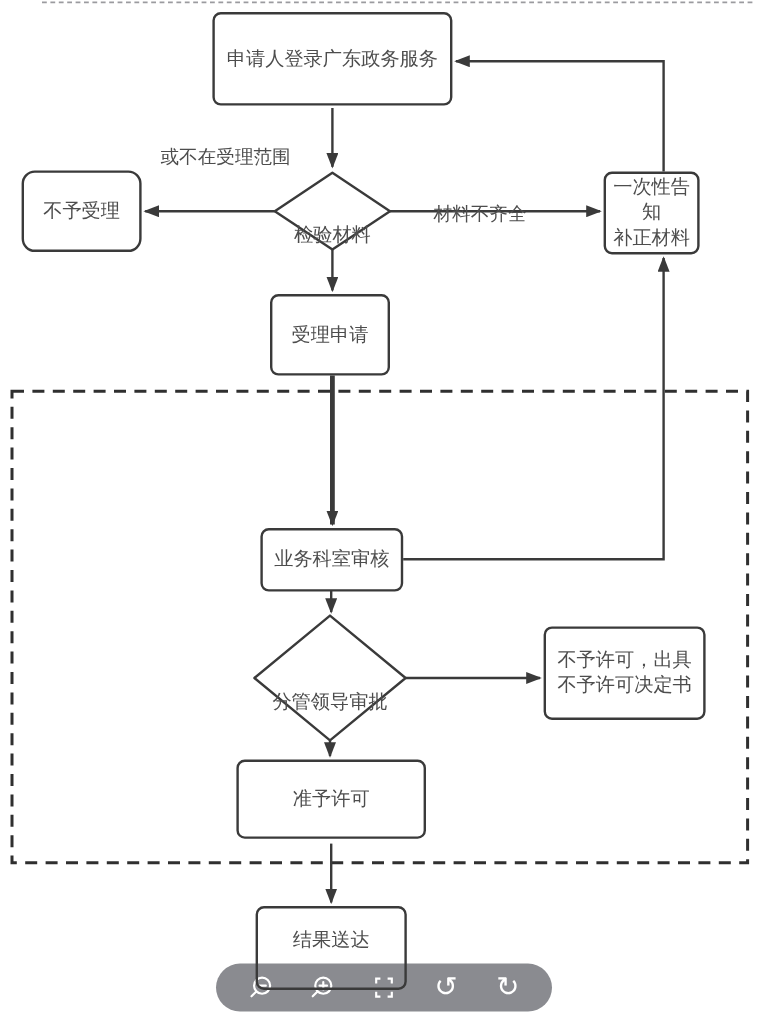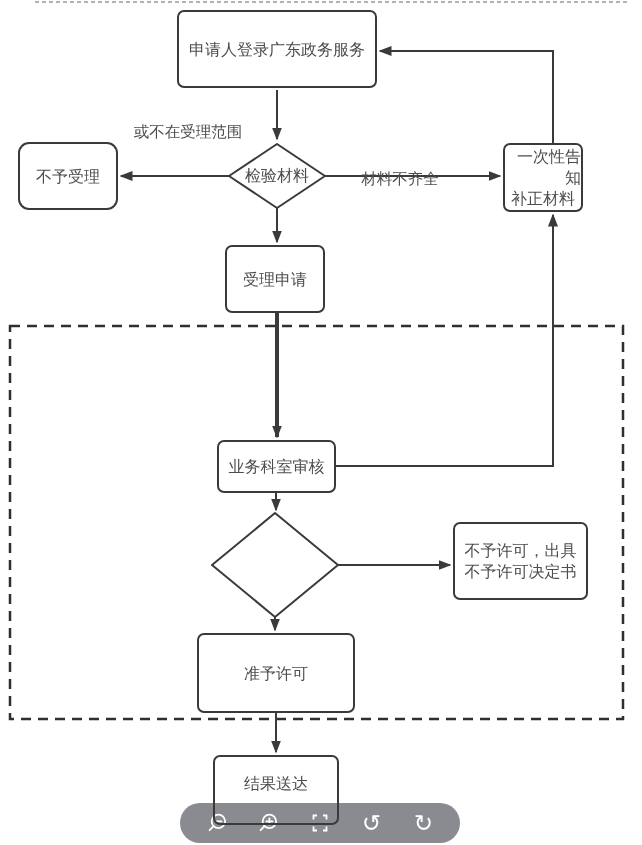--- a/index.html
+++ b/index.html
@@ -5,34 +5,34 @@
   html,body{margin:0;padding:0;background:#ffffff;}
   .canvas{
     position:relative;width:642px;height:845px;background:#ffffff;overflow:hidden;
     font-family:"Liberation Sans","DejaVu Sans",sans-serif;color:#4d4d4d;
   }
   .canvas svg.wiring{position:absolute;left:0;top:0;z-index:1;}
   .node{
     position:absolute;box-sizing:border-box;background:#ffffff;
     border:2px solid #3a3a3a;border-radius:7px;
     display:flex;flex-direction:column;align-items:center;justify-content:center;
-    font-size:16px;line-height:21px;color:#4d4d4d;text-align:right;z-index:3;
+    font-size:16px;line-height:21px;color:#4d4d4d;text-align:center;z-index:3;
   }
   .node-apply   {left:177px;top:10px;width:200px;height:78px;}
   .node-reject  {left:18px;top:142px;width:100px;height:68px;border-radius:11px;}
   .node-notify  {left:503px;top:143px;width:80px;height:69px;}
   .node-accept  {left:225px;top:245px;width:100px;height:68px;}
   .node-review  {left:217px;top:440px;width:119px;height:53px;}
   .node-deny    {left:453px;top:522px;width:135px;height:78px;}
-  .node-grant   {left:197px;top:633px;width:158px;height:80px;}
+  .node-grant   {left:197px;top:633px;width:158px;height:66px;}
   .node-deliver {left:213px;top:755px;width:126px;height:70px;background:transparent;z-index:6;}
   .node-deliver .txt{margin-top:-14px;}
   .diamond-label{
     position:absolute;display:flex;align-items:center;justify-content:center;
-    font-size:16px;color:#4d4d4d;z-index:3;text-align:center;
+    font-size:16px;color:#4d4d4d;z-index:3;text-align:center;margin-top:20px;
   }
   .dl-check  {left:227px;top:160px;width:100px;height:32px;}
   .dl-approve{left:210px;top:549px;width:130px;height:32px;}
   .edge-label{
     position:absolute;font-size:15.5px;line-height:20px;color:#4d4d4d;
     text-align:center;z-index:2;white-space:nowrap;
   }
   .el-invalid {left:126px;top:122px;width:124px;}
   .el-incomplete{left:350px;top:151px;width:100px;margin-top:18px;}
   .el-nonconform{left:436px;top:406px;width:126px;}
@@ -104,20 +104,21 @@
   <div class="node node-deny">
     <span class="txt">不予许可，出具</span>
     <span class="txt">不予许可决定书</span>
   </div>
 
   <div class="node node-grant">
     <span class="txt">准予许可</span>
   </div>
 
   <div class="diamond-label dl-check">检验材料</div>
+  <div class="diamond-label dl-approve">分管领导审批</div>
 
   <div class="edge-label el-invalid">
     <div>或不在受理范围</div>
   </div>
   <div class="edge-label el-incomplete">材料不齐全</div>
 
   <div class="toolbar">
     <span class="tb-btn">
       <svg width="22" height="22" viewBox="0 0 22 22" fill="none" stroke="#ffffff" stroke-width="1.8" stroke-linecap="round">
         <circle cx="12.4" cy="9.4" r="6.7"></circle>

